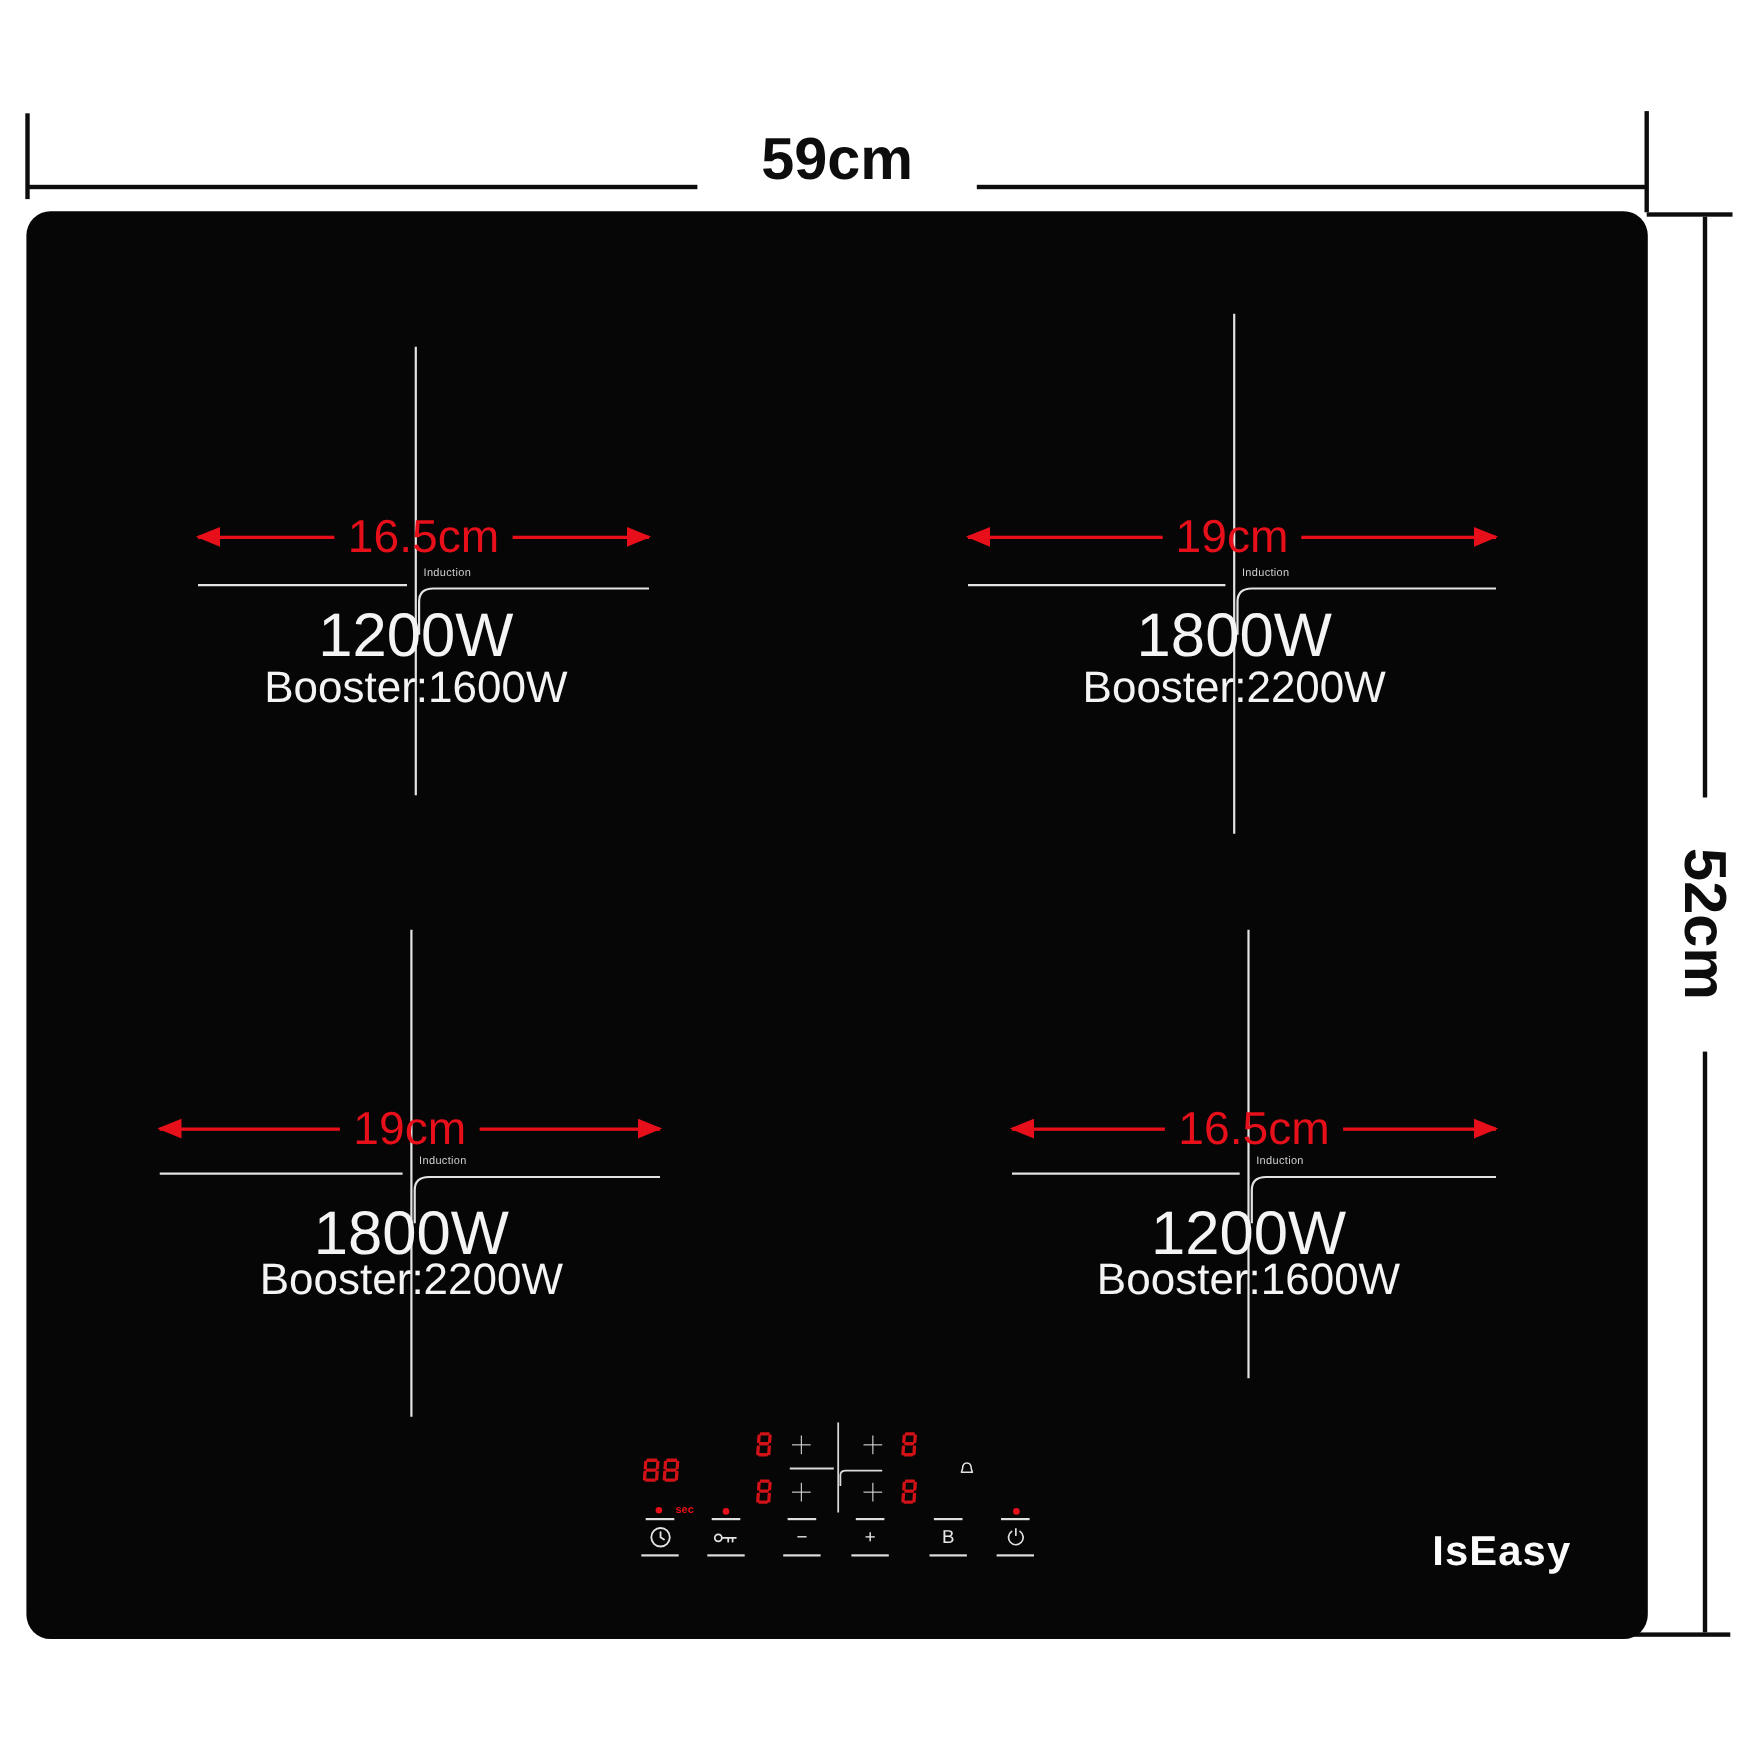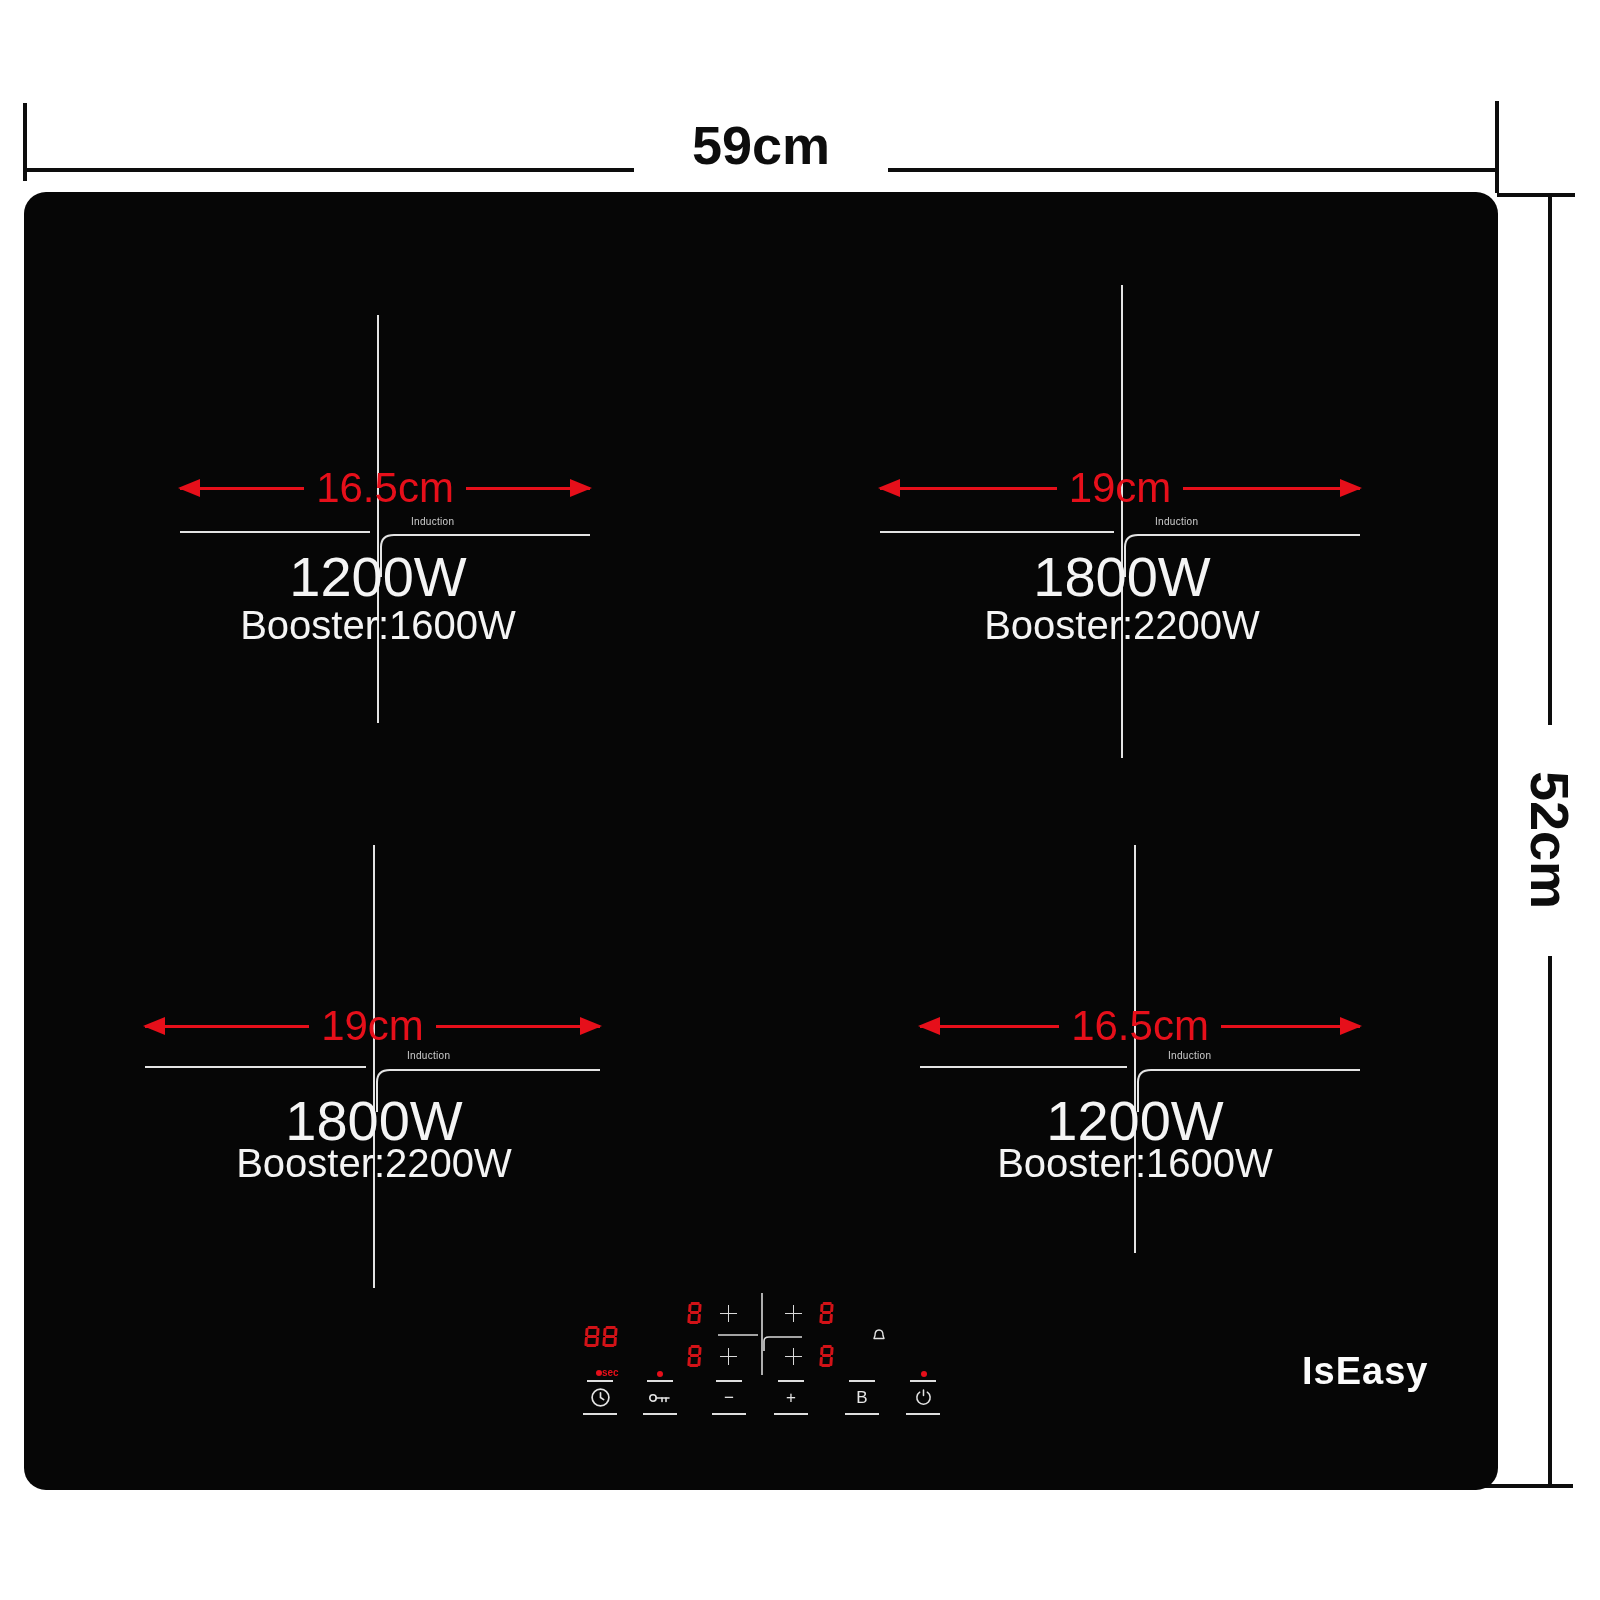--- a/index.html
+++ b/index.html
@@ -26,40 +26,40 @@
   .cross line,.cross path{stroke:#e3e3e3;stroke-width:2;}
   .dim-row{position:absolute;left:0;right:0;display:flex;align-items:center;}
   .arr{flex:1;height:3px;background:var(--red);position:relative;}
   .arr-left::before{content:"";position:absolute;left:-2px;top:50%;transform:translateY(-50%);
       border-style:solid;border-width:9px 22px 9px 0;
       border-color:transparent var(--red) transparent transparent;}
   .arr-right::after{content:"";position:absolute;right:-2px;top:50%;transform:translateY(-50%);
       border-style:solid;border-width:9px 0 9px 22px;
       border-color:transparent transparent transparent var(--red);}
   .dim-label{font-size:42px;color:var(--red);line-height:1;margin:0 12px;white-space:nowrap;}
-  .induction{position:absolute;font-size:10px;color:#cfcfcf;line-height:1;letter-spacing:.3px;margin-left:26px;}
+  .induction{position:absolute;font-size:10px;color:#cfcfcf;line-height:1;letter-spacing:.3px;}
   .power{position:absolute;transform:translateX(-50%);font-size:56px;color:#f4f4f4;
          line-height:1;white-space:nowrap;}
   .booster{position:absolute;transform:translateX(-50%);font-size:40px;color:#f4f4f4;
          line-height:1;white-space:nowrap;}
 
   
   .seg-wrap{position:absolute;display:flex;gap:4px;}
   .seg7{position:relative;width:14px;height:21px;transform:skewX(-4deg);}
   .seg7.abs{position:absolute;}
   .seg7 i{position:absolute;background:var(--segred);border-radius:1px;}
   .s-t{left:2px;right:2px;top:0;height:2.6px;}
   .s-m{left:2px;right:2px;top:9.2px;height:2.6px;}
   .s-b{left:2px;right:2px;bottom:0;height:2.6px;}
   .s-tl{left:0;top:1.5px;width:2.6px;height:8.5px;}
   .s-tr{right:0;top:1.5px;width:2.6px;height:8.5px;}
   .s-bl{left:0;bottom:1.5px;width:2.6px;height:8.5px;}
   .s-br{right:0;bottom:1.5px;width:2.6px;height:8.5px;}
   .rdot{position:absolute;width:6px;height:6px;border-radius:50%;background:var(--red);}
-  .unit-row{position:absolute;display:flex;align-items:center;gap:0;}
+  .unit-row{position:absolute;display:flex;align-items:center;gap:12px;}
   .unit-row .rdot{position:static;}
   .unit-text{font-size:10px;color:var(--red);font-weight:bold;line-height:1;}
   .zplus{position:absolute;width:17px;height:17px;}
   .zplus::before{content:"";position:absolute;left:7.7px;top:0;width:1.6px;height:17px;background:#d9d9d9;}
   .zplus::after{content:"";position:absolute;top:7.7px;left:0;height:1.6px;width:17px;background:#d9d9d9;}
   .ccross line,.ccross path{stroke:#d9d9d9;stroke-width:1.6;}
   .tbtn{position:absolute;width:30px;height:27px;display:flex;align-items:center;justify-content:center;
         color:#e6e6e6;font-size:17px;line-height:1;cursor:pointer;}
   .tbtn::before{content:"";position:absolute;top:-4px;left:2px;right:2px;height:2px;background:#dedede;}
   .tbtn::after{content:"";position:absolute;bottom:-4px;left:-2px;right:-2px;height:2px;background:#dedede;}
@@ -264,15 +264,15 @@
       <span>B</span>
     </div>
     <div class="tbtn" style="left:908px;top:1384px">
       <svg width="19" height="19" viewBox="0 0 20 20">
           <path d="M10 2 V8"></path>
           <path d="M6 4.4 a7 7 0 1 0 8 0"></path>
         </svg>
     </div>
   </div>
 
-  <div class="logo" style="left:1302px;top:1352px">IsEasy</div>
+  <div class="logo" style="left:1302px;top:1392px">IsEasy</div>
 
 </div>
 
 </body></html>

